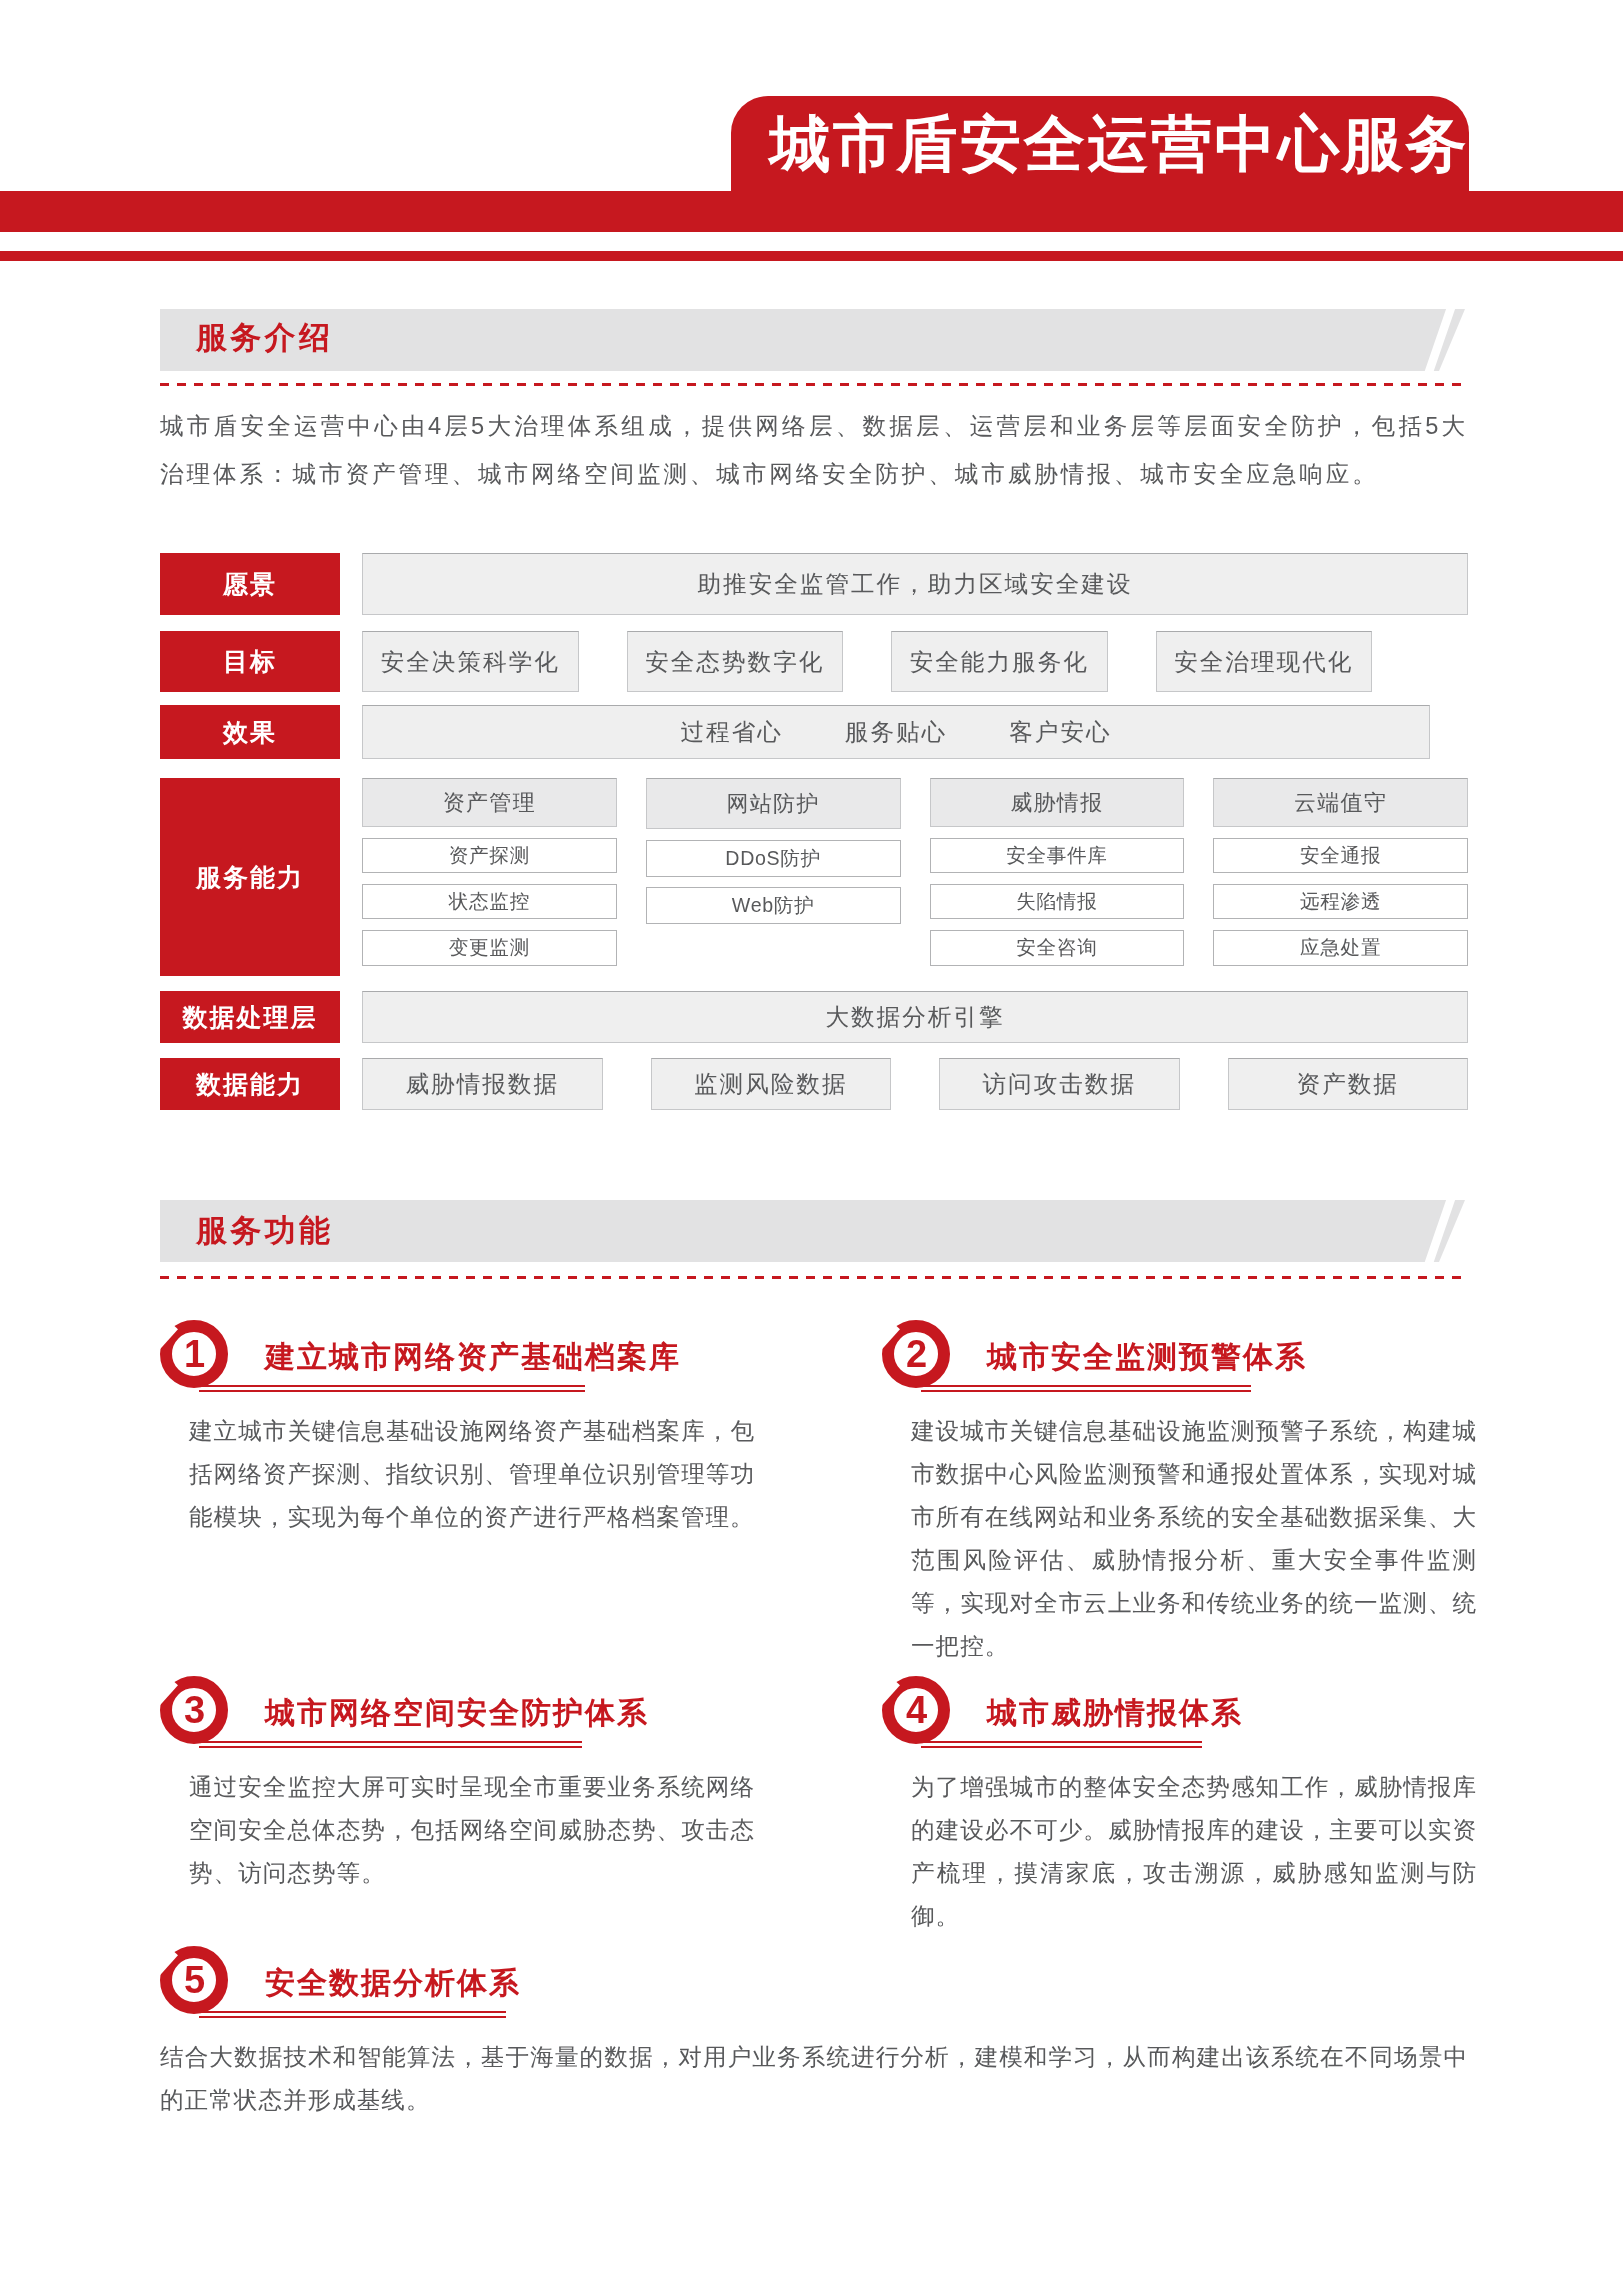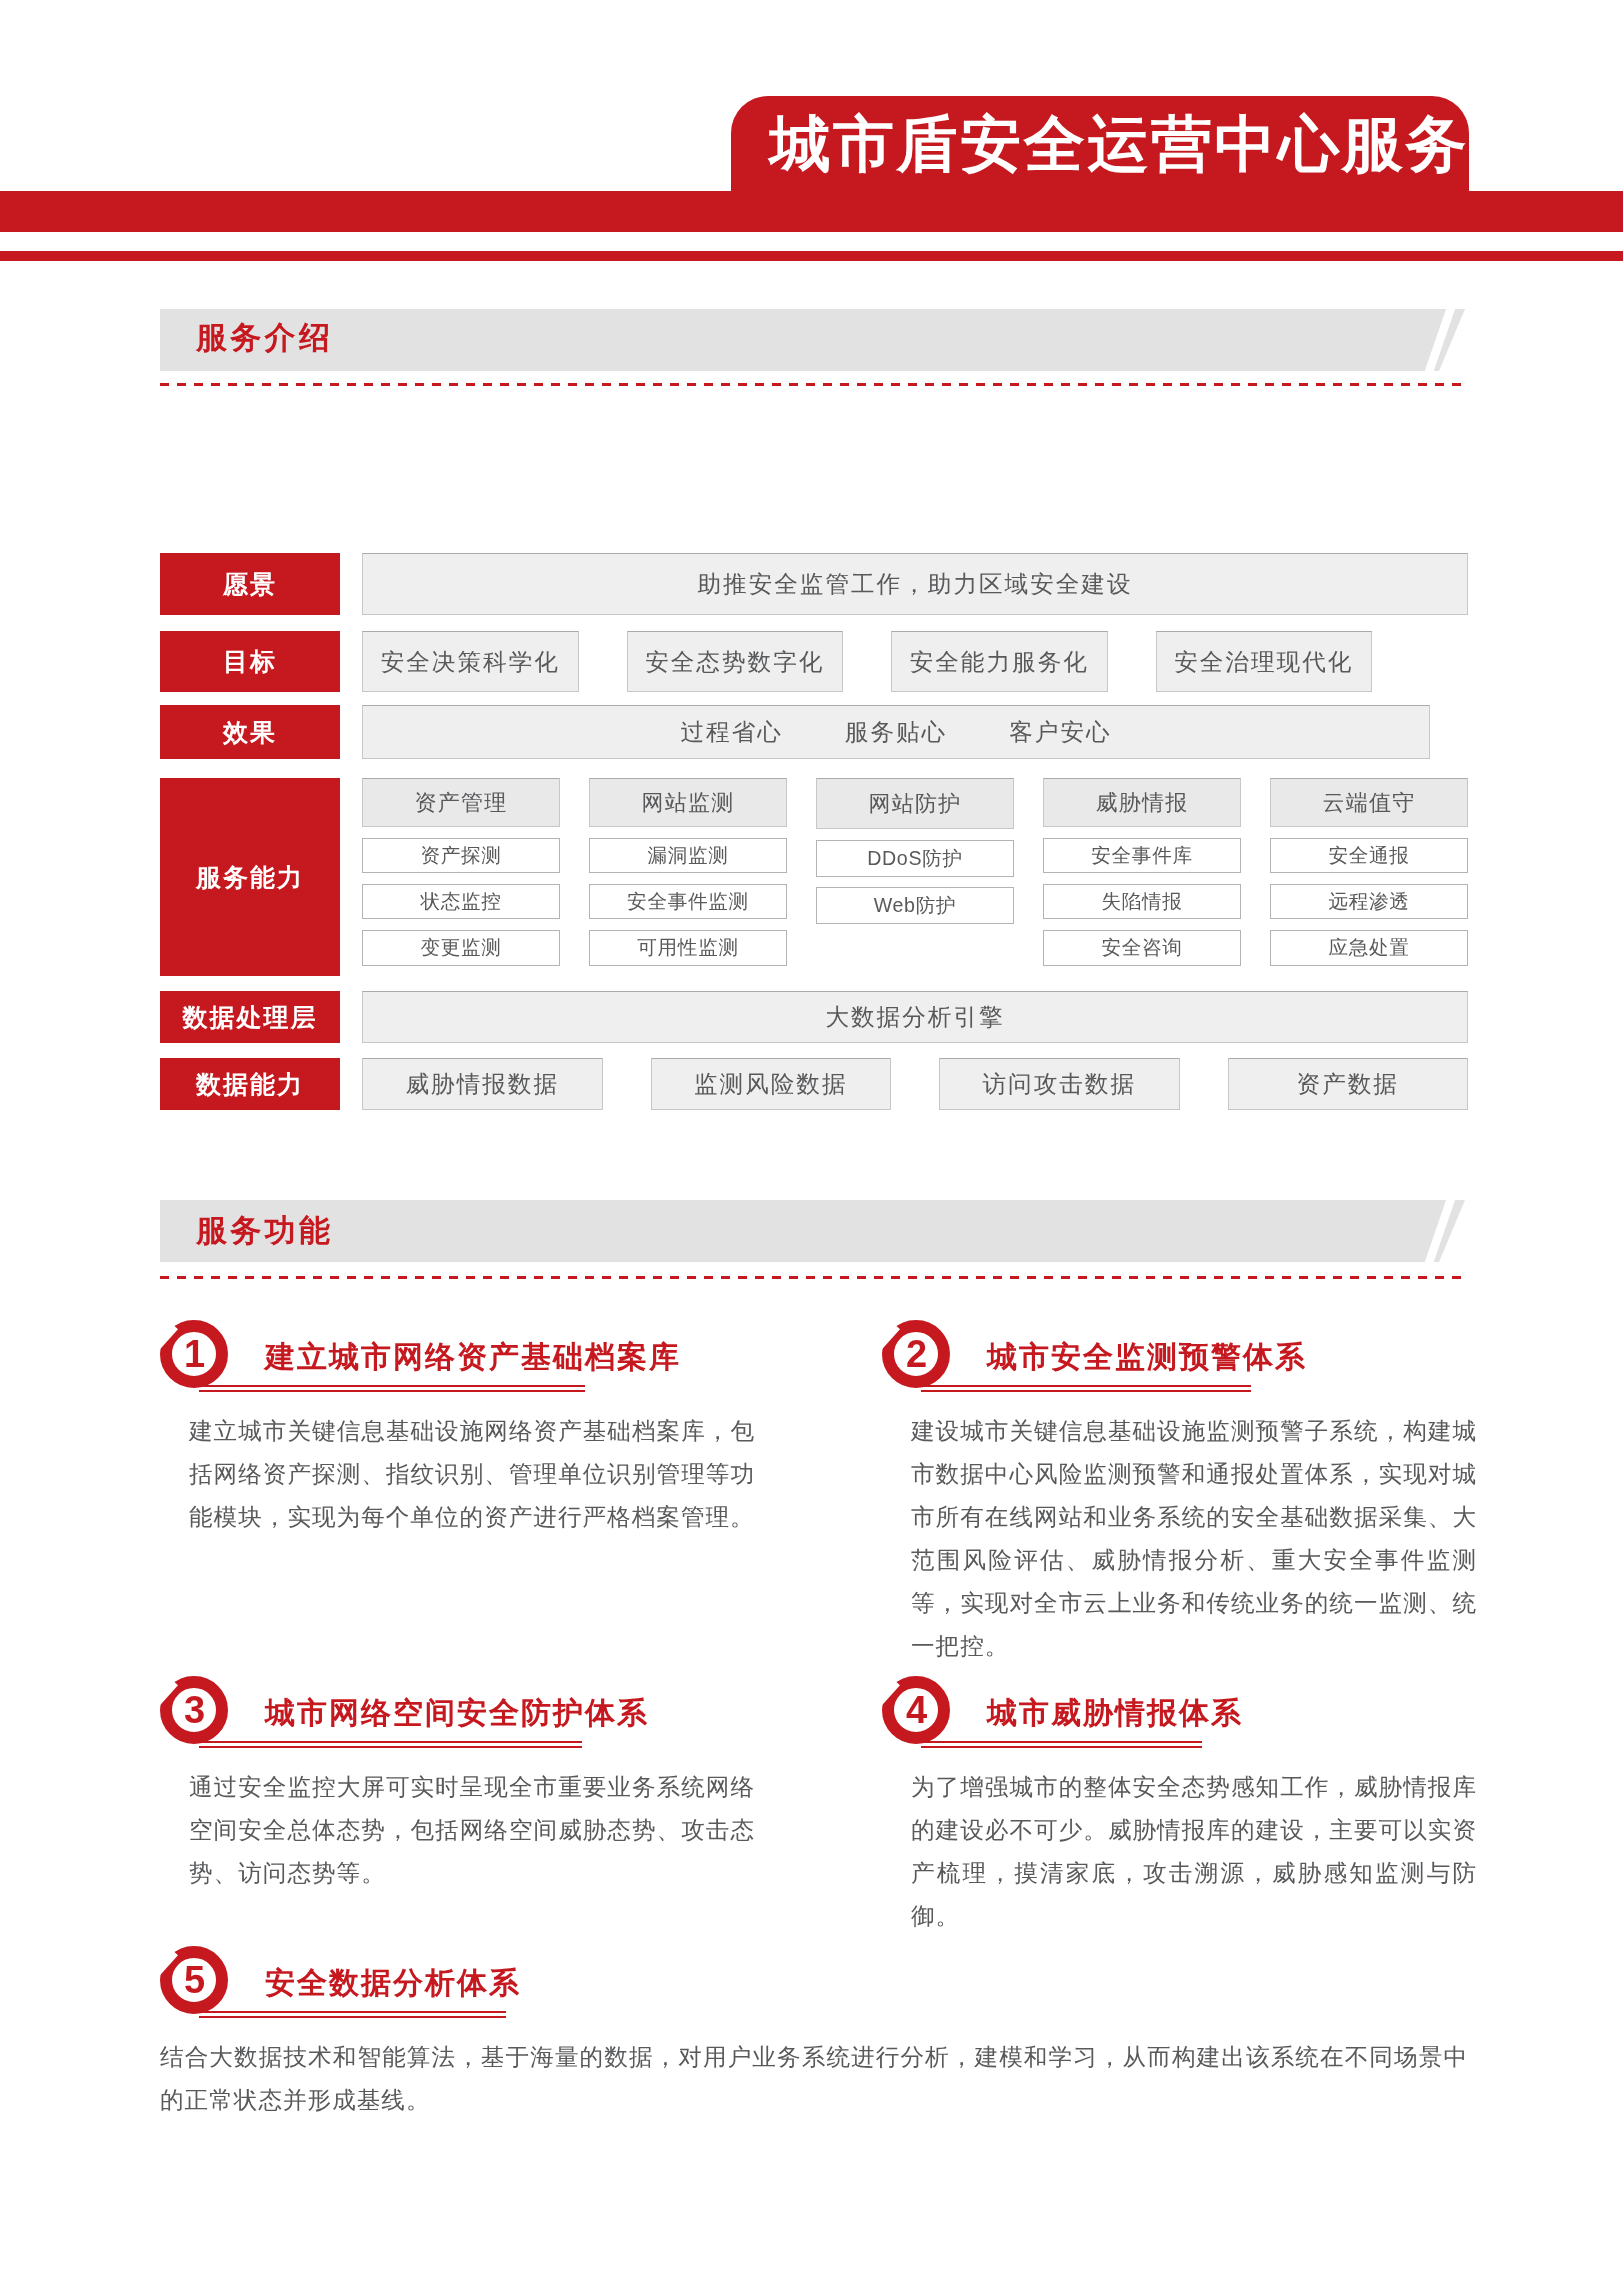--- a/index.html
+++ b/index.html
@@ -92,20 +92,21 @@
   <div class="abs title-box">
     <span>城市盾安全运营中心服务</span>
   </div>
   <div class="abs band"></div>
   <div class="abs thinline"></div>
 
   <div class="abs banner" id="banner-intro">
     <span class="txt">服务介绍</span>
   </div>
   <div class="abs dashline" id="dash-intro"></div>
+  <div class="abs intro-p">城市盾安全运营中心由4层5大治理体系组成，提供网络层、数据层、运营层和业务层等层面安全防护，包括5大治理体系：城市资产管理、城市网络空间监测、城市网络安全防护、城市威胁情报、城市安全应急响应。</div>
 
   <div class="abs mlabel" id="lbl-vision">愿景</div>
   <div class="abs mlabel" id="lbl-goals">目标</div>
   <div class="abs mlabel" id="lbl-effects">效果</div>
   <div class="abs mlabel" id="lbl-caps">服务能力</div>
   <div class="abs mlabel" id="lbl-datalayer">数据处理层</div>
   <div class="abs mlabel" id="lbl-dataab">数据能力</div>
 
   <div class="abs gbox vision-box">助推安全监管工作，助力区域安全建设</div>
   <div class="abs goals-row" id="goals-row">
@@ -120,26 +121,20 @@
       <span>客户安心</span>
     </div>
   <div class="abs caps-cols" id="caps-cols">
       <div class="cap-col">
         <div class="cap-header">资产管理</div>
         <div class="cap-cell">资产探测</div>
         <div class="cap-cell">状态监控</div>
         <div class="cap-cell">变更监测</div>
       </div>
       <div class="cap-col">
-        <div class="cap-header">网站监测</div>
-        <div class="cap-cell">漏洞监测</div>
-        <div class="cap-cell">安全事件监测</div>
-        <div class="cap-cell">可用性监测</div>
-      </div>
-      <div class="cap-col">
         <div class="cap-header">网站防护</div>
         <div class="cap-cell">DDoS防护</div>
         <div class="cap-cell">Web防护</div>
       </div>
       <div class="cap-col">
         <div class="cap-header">威胁情报</div>
         <div class="cap-cell">安全事件库</div>
         <div class="cap-cell">失陷情报</div>
         <div class="cap-cell">安全咨询</div>
       </div>

